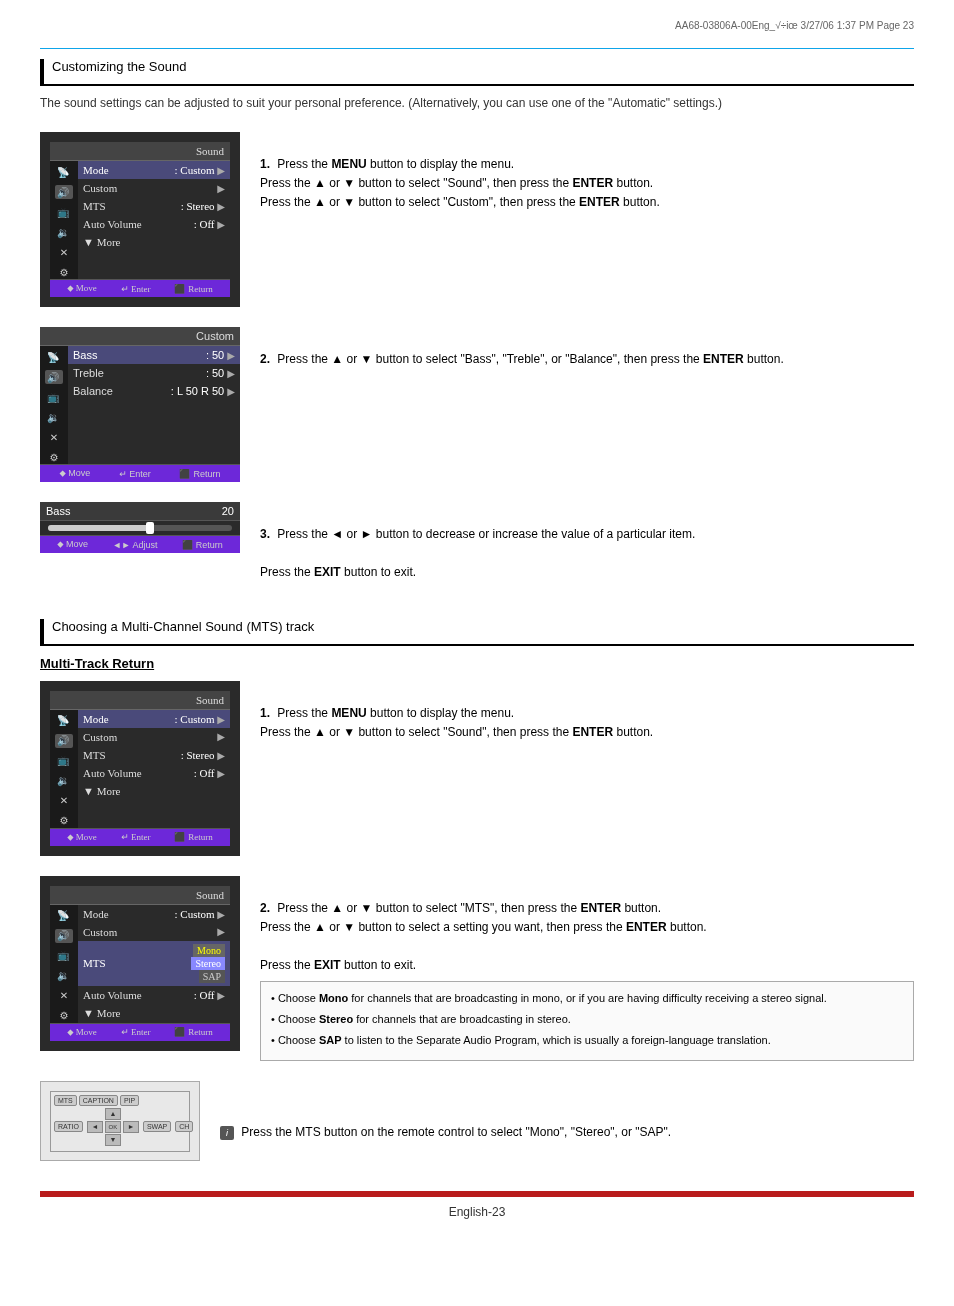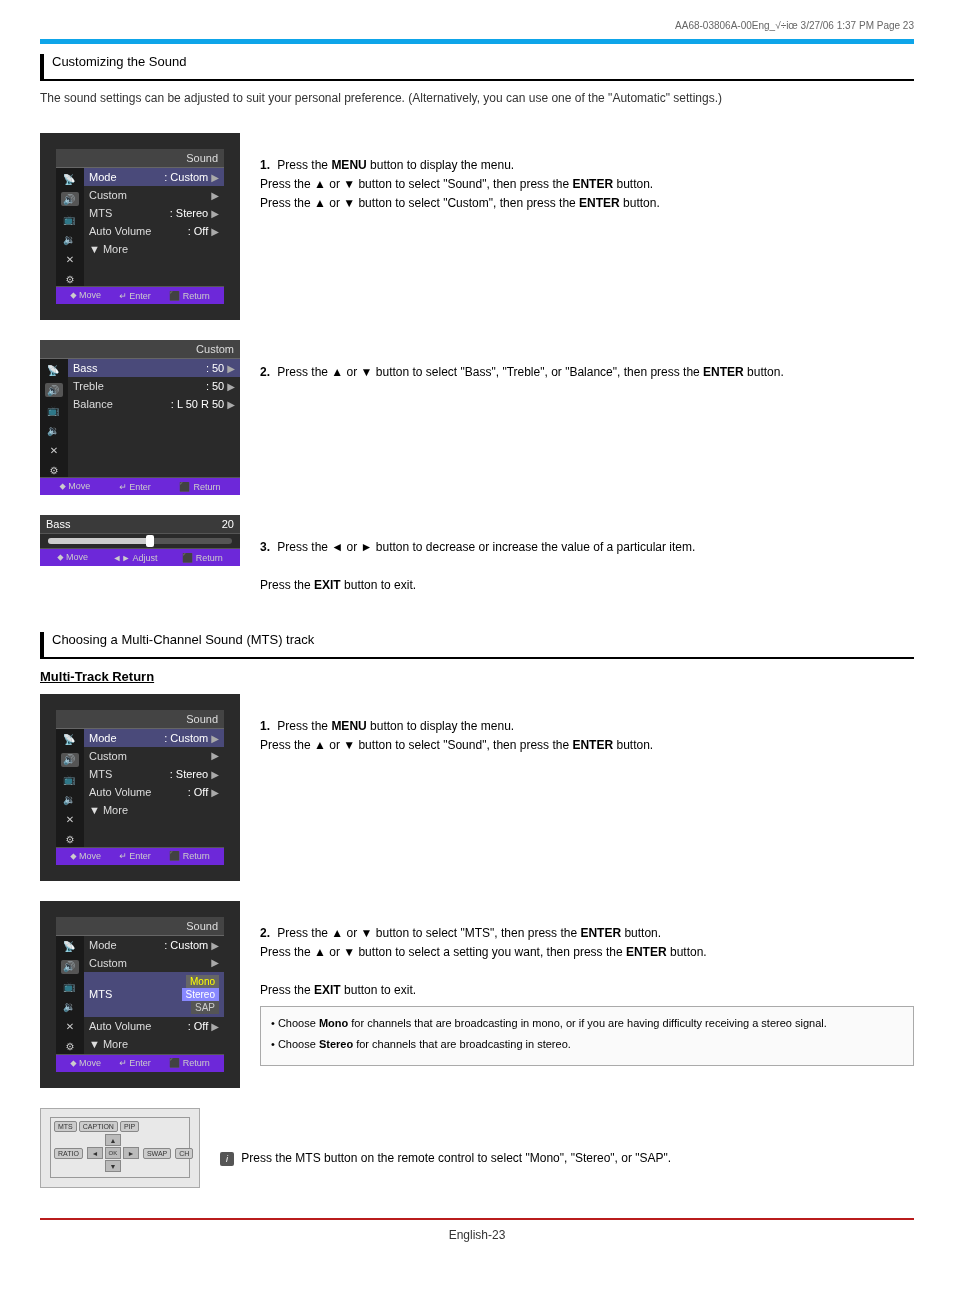--- a/index.html
+++ b/index.html
@@ -11,60 +11,61 @@
       width: 954px;
       min-height: 1306px;
       padding: 20px 40px;
     }
     .page-header {
       display: flex;
       justify-content: flex-end;
       font-size: 10px;
       color: #666;
       margin-bottom: 10px;
-      border-bottom: 5px solid #0ea5e9;
-      padding-bottom: 8px;
+      border-bottom: 1px solid #0ea5e9;
+      padding-bottom: 17px;
     }
     .section {
       margin-bottom: 30px;
     }
     .section-title {
       font-size: 13px;
       font-weight: normal;
       border-bottom: 2px solid #000;
       padding-bottom: 10px;
       margin-bottom: 10px;
       border-left: 4px solid #000;
       padding-left: 8px;
     }
     .section-intro {
       font-size: 12px;
       color: #333;
-      margin-bottom: 28px;
+      margin-bottom: 22px;
     }
     .subsection-title {
       font-size: 13px;
       font-weight: bold;
       text-decoration: underline;
       margin-bottom: 10px;
     }
     .content-row {
       display: flex;
       gap: 20px;
       margin-bottom: 20px;
       align-items: flex-start;
     }
     .tv-menu {
       background: #2a2a2a;
       color: #fff;
       width: 200px;
       min-width: 200px;
       font-size: 11px;
-      padding: 16px;
+      padding: 10px;
       flex-shrink: 0;
+      font-family: Liberation Serif, serif;
     }
     .tv-menu-title {
       background: #444;
       text-align: right;
       padding: 3px 6px;
       font-size: 11px;
       color: #ddd;
       border-bottom: 1px solid #666;
     }
     .tv-menu-left {
@@ -244,21 +245,21 @@
       line-height: 14px;
       font-size: 9px;
       font-style: italic;
       margin-right: 4px;
     }
     .page-footer {
       text-align: center;
       font-size: 12px;
       color: #333;
       margin-top: 30px;
-      border-top: 2px solid #b91c1c;
+      border-top: 6px solid #b91c1c;
       padding-top: 8px;
     }
     .page-wrap {
       position: relative;
     }
     .step-para { margin-bottom: 6px; }
     .tv-menu-custom {
       background: #2a2a2a;
       color: #fff;
       width: 200px;
@@ -516,20 +517,21 @@
       <div class="instructions">
         <div class="step-para">
           <span class="step-num bold">2.</span>
           Press the ▲ or ▼ button to select "MTS", then press the <span class="bold">ENTER</span> button.<br>
           Press the ▲ or ▼ button to select a setting you want, then press the <span class="bold">ENTER</span> button.<br><br>
           Press the <span class="bold">EXIT</span> button to exit.
         </div>
         <div class="note-box">
           <p>• Choose <span class="bold">Mono</span> for channels that are broadcasting in mono, or if you are having difficulty receiving a stereo signal.</p>
           <p>• Choose <span class="bold">Stereo</span> for channels that are broadcasting in stereo.</p>
+          <p>• Choose <span class="bold">SAP</span> to listen to the Separate Audio Program, which is usually a foreign-language translation.</p>
         </div>
       </div>
     </div>
 
     <div class="content-row" style="align-items:center;">
 
       <div class="remote-img">
         <div class="remote-inner">
           <div class="remote-row">
             <div class="remote-btn">MTS</div>

